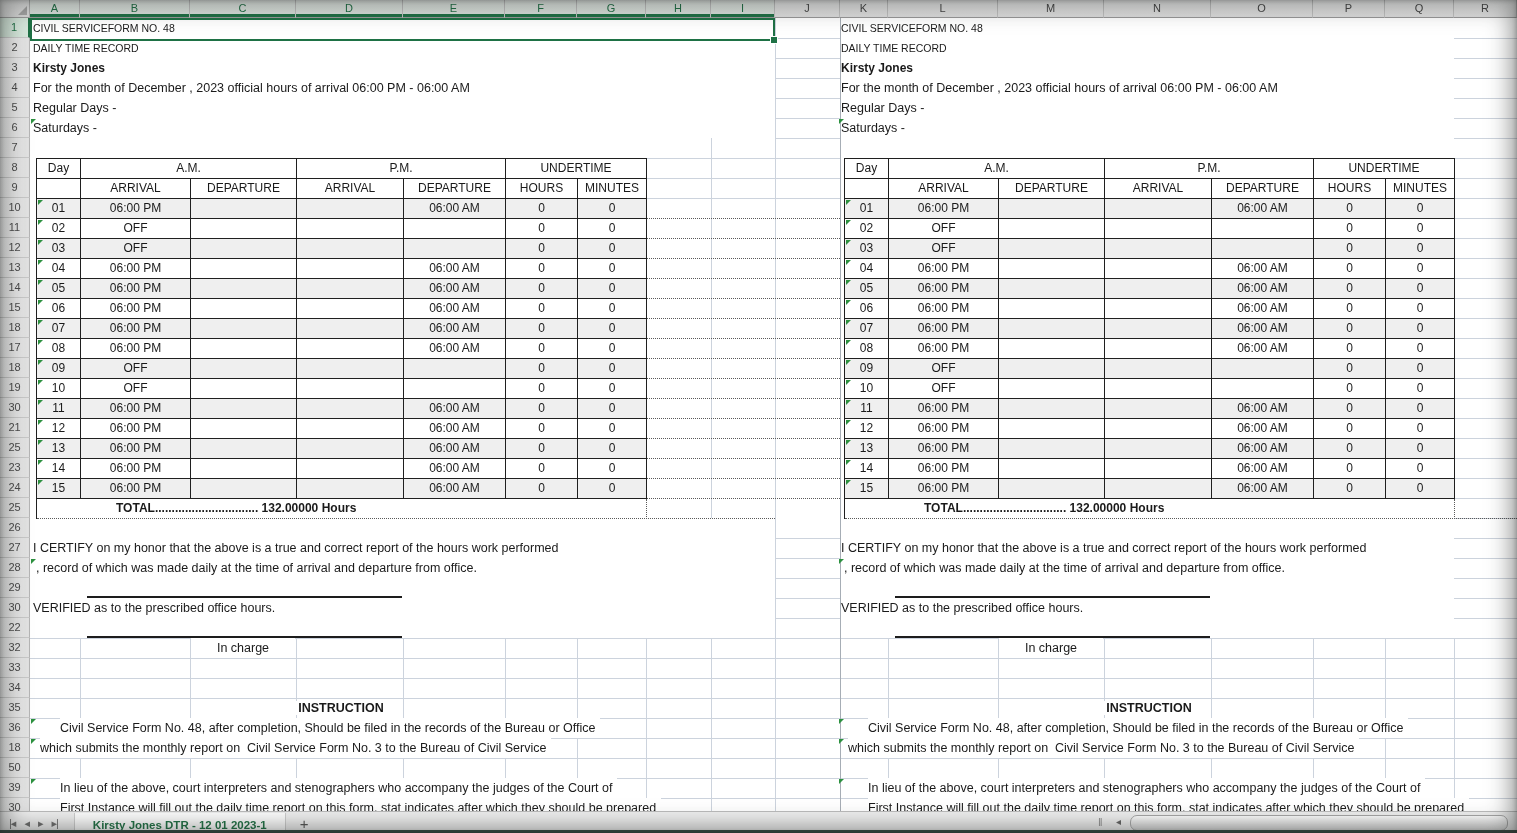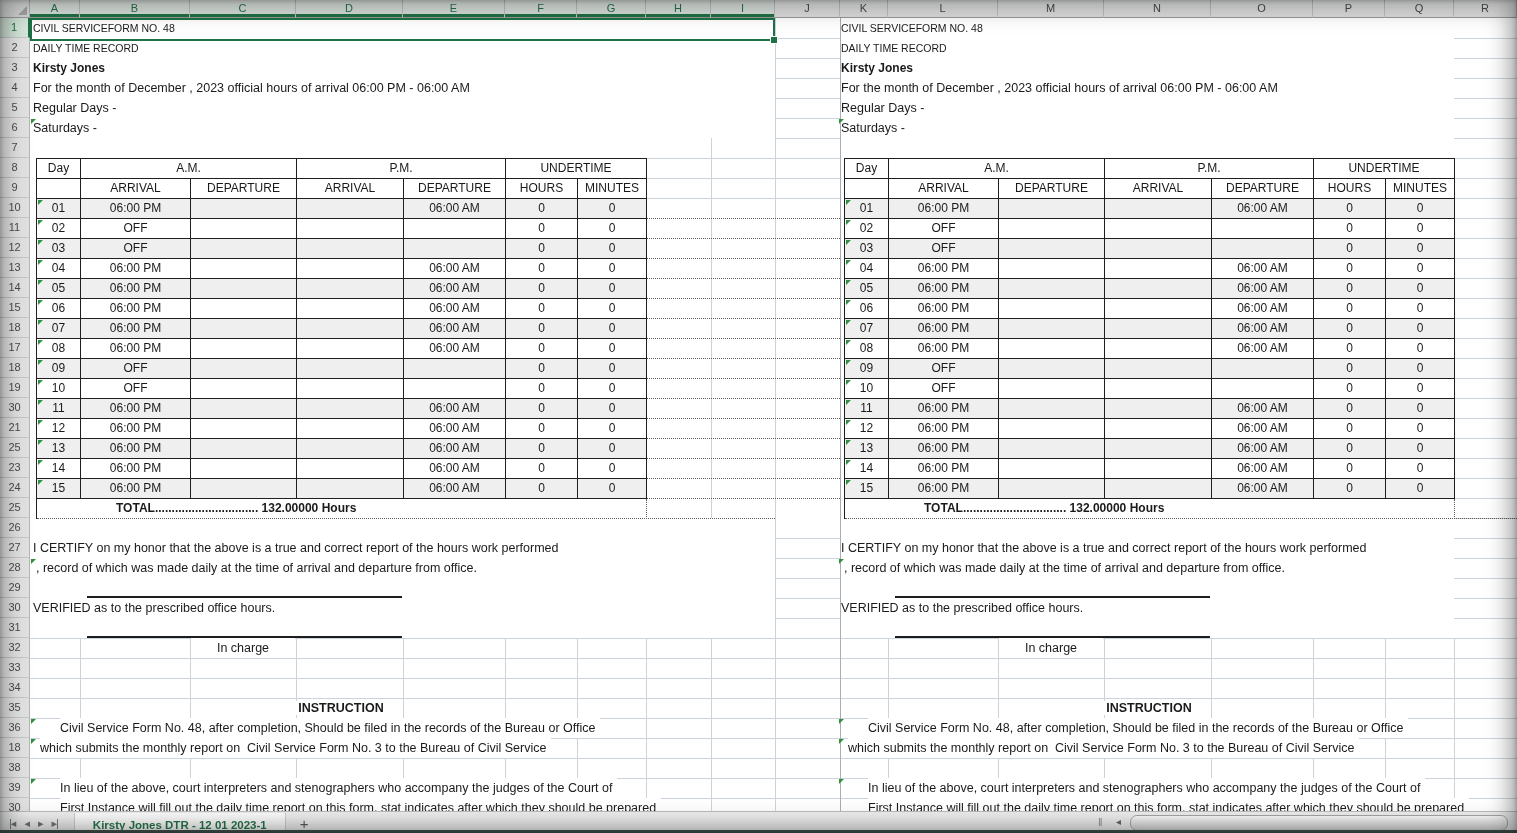--- a/index.html
+++ b/index.html
@@ -222,28 +222,28 @@
       <div class="rowh">21</div>
       <div class="rowh">25</div>
       <div class="rowh">23</div>
       <div class="rowh">24</div>
       <div class="rowh">25</div>
       <div class="rowh">26</div>
       <div class="rowh">27</div>
       <div class="rowh">28</div>
       <div class="rowh">29</div>
       <div class="rowh">30</div>
-      <div class="rowh">31</div>
+      <div class="rowh">22</div>
       <div class="rowh">32</div>
       <div class="rowh">33</div>
       <div class="rowh">34</div>
       <div class="rowh">35</div>
       <div class="rowh">36</div>
       <div class="rowh">18</div>
-      <div class="rowh">38</div>
+      <div class="rowh">50</div>
       <div class="rowh">39</div>
       <div class="rowh">30</div>
     </div>
 
     <div class="pane" style="left: 0px;">
       <div class="cellline small" style="left:33px;top:18px">CIVIL SERVICEFORM NO. 48</div>
       <div class="cellline small" style="left:33px;top:38px">DAILY TIME RECORD</div>
       <div class="cellline bold" style="left:33px;top:58px;font-size:12px">Kirsty Jones</div>
       <div class="cellline" style="left:33px;top:78px">For the month of December , 2023 official hours of arrival 06:00 PM - 06:00 AM</div>
       <div class="cellline" style="left:33px;top:98px">Regular Days -</div>

